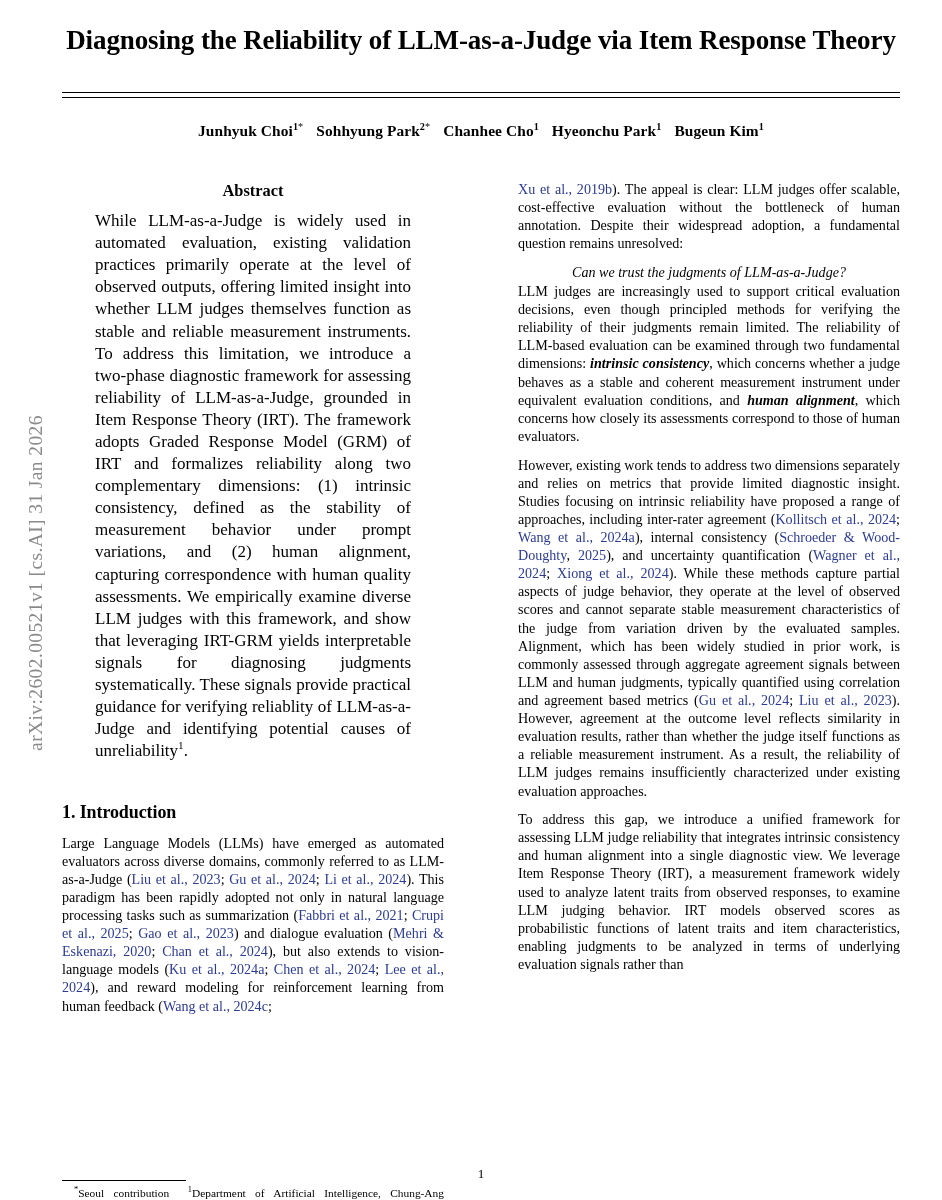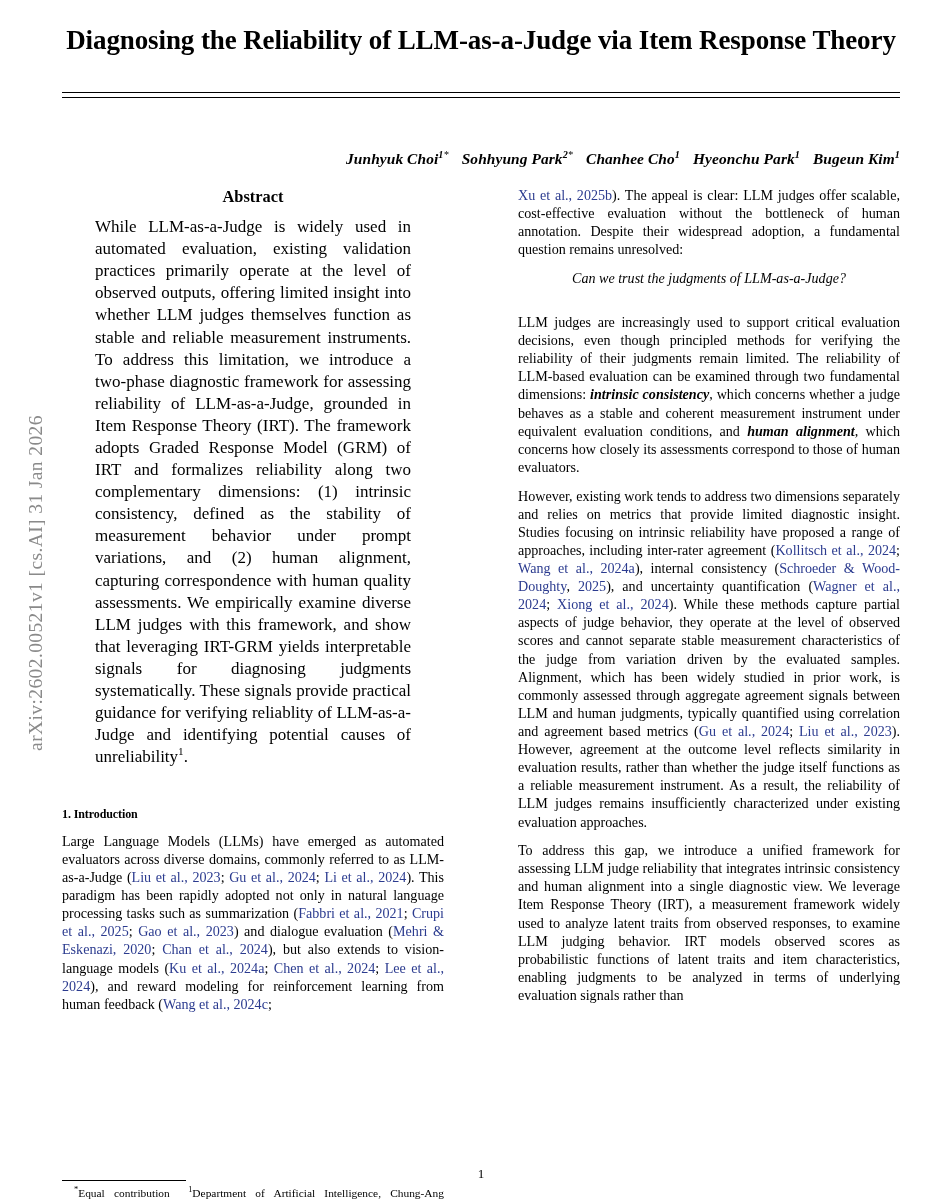--- a/index.html
+++ b/index.html
@@ -54,55 +54,54 @@
   .rule {
     border: 0;
     border-top: 1.1px solid #000;
     margin: 0;
   }
   #rule-top { margin-top: 36px; }
   #rule-bottom { margin-top: 3.5px; }
 
   
   #author-line {
-    text-align: right;
+    text-align: center;
     font-size: 15.4px;
     font-weight: bold;
-    margin-top: 52px;
+    margin-top: 24px;
     letter-spacing: 0.1px;
-    font-style: italic;
   }
   #author-line .author { white-space: nowrap; }
   #author-line .sep { display: inline-block; width: 13px; }
   sup { font-size: 0.66em; vertical-align: super; font-weight: normal; line-height: 0; }
   sup.bold { font-weight: bold; }
 
   
   #columns {
     position: absolute;
     top: 178px;
     left: 0;
     width: 838px;
     height: 1000px;
   }
   .col {
     position: absolute;
-    top: 8px;
+    top: 2px;
     width: 382px;
     font-size: 14.1px;
     line-height: 1.285;
     text-align: justify;
     text-justify: inter-word;
     hyphens: manual;
   }
   #col-left  { left: 0px; }
   #col-right { left: 456px; }
 
   h2.section-title {
-    font-size: 12px;
+    font-size: 18px;
     font-weight: bold;
     margin: 0 0 9px 0;
     letter-spacing: -0.1px;
   }
   #abstract-heading {
     font-size: 16.4px;
     font-weight: bold;
     text-align: center;
     margin: 0 0 9px 0;
   }
@@ -114,21 +113,21 @@
   }
   p.para { margin: 0 0 10.5px 0; }
   p.para.tight { margin-bottom: 0; }
   #intro-heading-wrap { margin-top: 39px; }
 
   .cite { color: #2b3b8f; }
   .bolditalic { font-weight: bold; font-style: italic; margin-top: 7px; }
   .q-line {
     font-style: italic;
     text-align: center;
-    margin: 9px 0 26px 0;
+    margin: 9px 0 1px 0;
     font-size: 14.1px;
   }
 
   
   #footnotes {
     position: absolute;
     left: 0;
     top: 1002px;
     width: 382px;
     font-size: 11.4px;
@@ -182,33 +181,33 @@
 
       <div id="intro-heading-wrap">
         <h2 class="section-title">1. Introduction</h2>
 
         <p class="para"><span>Large Language Models (LLMs) have emerged as automated evaluators across diverse domains, commonly referred to as LLM-as-a-Judge (</span><span class="cite">Liu et al., 2023</span><span>; </span><span class="cite">Gu et al., 2024</span><span>; </span><span class="cite">Li et al., 2024</span><span>). This paradigm has been rapidly adopted not only in natural language processing tasks such as summarization (</span><span class="cite">Fabbri et al., 2021</span><span>; </span><span class="cite">Crupi et al., 2025</span><span>; </span><span class="cite">Gao et al., 2023</span><span>) and dialogue evaluation (</span><span class="cite">Mehri &amp; Eskenazi, 2020</span><span>; </span><span class="cite">Chan et al., 2024</span><span>), but also extends to vision-language models (</span><span class="cite">Ku et al., 2024a</span><span>; </span><span class="cite">Chen et al., 2024</span><span>; </span><span class="cite">Lee et al., 2024</span><span>), and reward modeling for reinforcement learning from human feedback (</span><span class="cite">Wang et al., 2024c</span><span>; </span></p>
       </div>
     </div>
 
     <div class="col" id="col-right">
 
-      <p class="para"><span class="cite">Xu et al., 2025b</span><span>). The appeal is clear: LLM judges offer scalable, cost-effective evaluation without the bottleneck of human annotation. Despite their widespread adoption, a fundamental question remains unresolved:</span></p>
+      <p class="para"><span class="cite">Xu et al., 2019b</span><span>). The appeal is clear: LLM judges offer scalable, cost-effective evaluation without the bottleneck of human annotation. Despite their widespread adoption, a fundamental question remains unresolved:</span></p>
 
       <p class="q-line">Can we trust the judgments of LLM-as-a-Judge?</p>
 
       <p class="para"><span>LLM judges are increasingly used to support critical evaluation decisions, even though principled methods for verifying the reliability of their judgments remain limited. The reliability of LLM-based evaluation can be examined through two fundamental dimensions: </span><span class="bolditalic">intrinsic consistency</span><span>, which concerns whether a judge behaves as a stable and coherent measurement instrument under equivalent evaluation conditions, and </span><span class="bolditalic">human alignment</span><span>, which concerns how closely its assessments correspond to those of human evaluators.</span></p>
 
       <p class="para"><span>However, existing work tends to address two dimensions separately and relies on metrics that provide limited diagnostic insight. Studies focusing on intrinsic reliability have proposed a range of approaches, including inter-rater agreement (</span><span class="cite">Kollitsch et al., 2024</span><span>; </span><span class="cite">Wang et al., 2024a</span><span>), internal consistency (</span><span class="cite">Schroeder &amp; Wood-Doughty</span><span>, </span><span class="cite">2025</span><span>), and uncertainty quantification (</span><span class="cite">Wagner et al., 2024</span><span>; </span><span class="cite">Xiong et al., 2024</span><span>). While these methods capture partial aspects of judge behavior, they operate at the level of observed scores and cannot separate stable measurement characteristics of the judge from variation driven by the evaluated samples. Alignment, which has been widely studied in prior work, is commonly assessed through aggregate agreement signals between LLM and human judgments, typically quantified using correlation and agreement based metrics (</span><span class="cite">Gu et al., 2024</span><span>; </span><span class="cite">Liu et al., 2023</span><span>). However, agreement at the outcome level reflects similarity in evaluation results, rather than whether the judge itself functions as a reliable measurement instrument. As a result, the reliability of LLM judges remains insufficiently characterized under existing evaluation approaches.</span></p>
 
       <p class="para">To address this gap, we introduce a unified framework for assessing LLM judge reliability that integrates intrinsic consistency and human alignment into a single diagnostic view. We leverage Item Response Theory (IRT), a measurement framework widely used to analyze latent traits from observed responses, to examine LLM judging behavior. IRT models observed scores as probabilistic functions of latent traits and item characteristics, enabling judgments to be analyzed in terms of underlying evaluation signals rather than</p>
     </div>
 
     <div id="footnotes">
       <hr id="footnote-rule">
-      <p id="affiliation-note"><sup>*</sup><span>Equal contribution</span>&nbsp;&nbsp;<sup>1</sup><span>Department of Artificial Intelligence, Chung-Ang University, Seoul, Republic of Korea</span>&nbsp;<sup>2</sup></p>
+      <p id="affiliation-note"><sup>*</sup><span>Seoul contribution</span>&nbsp;&nbsp;<sup>1</sup><span>Department of Artificial Intelligence, Chung-Ang University, Seoul, Republic of Korea</span>&nbsp;<sup>2</sup></p>
 
     </div>
 
   </div>
 
   <div id="page-number">1</div>
 </div>
 
 </body></html>

